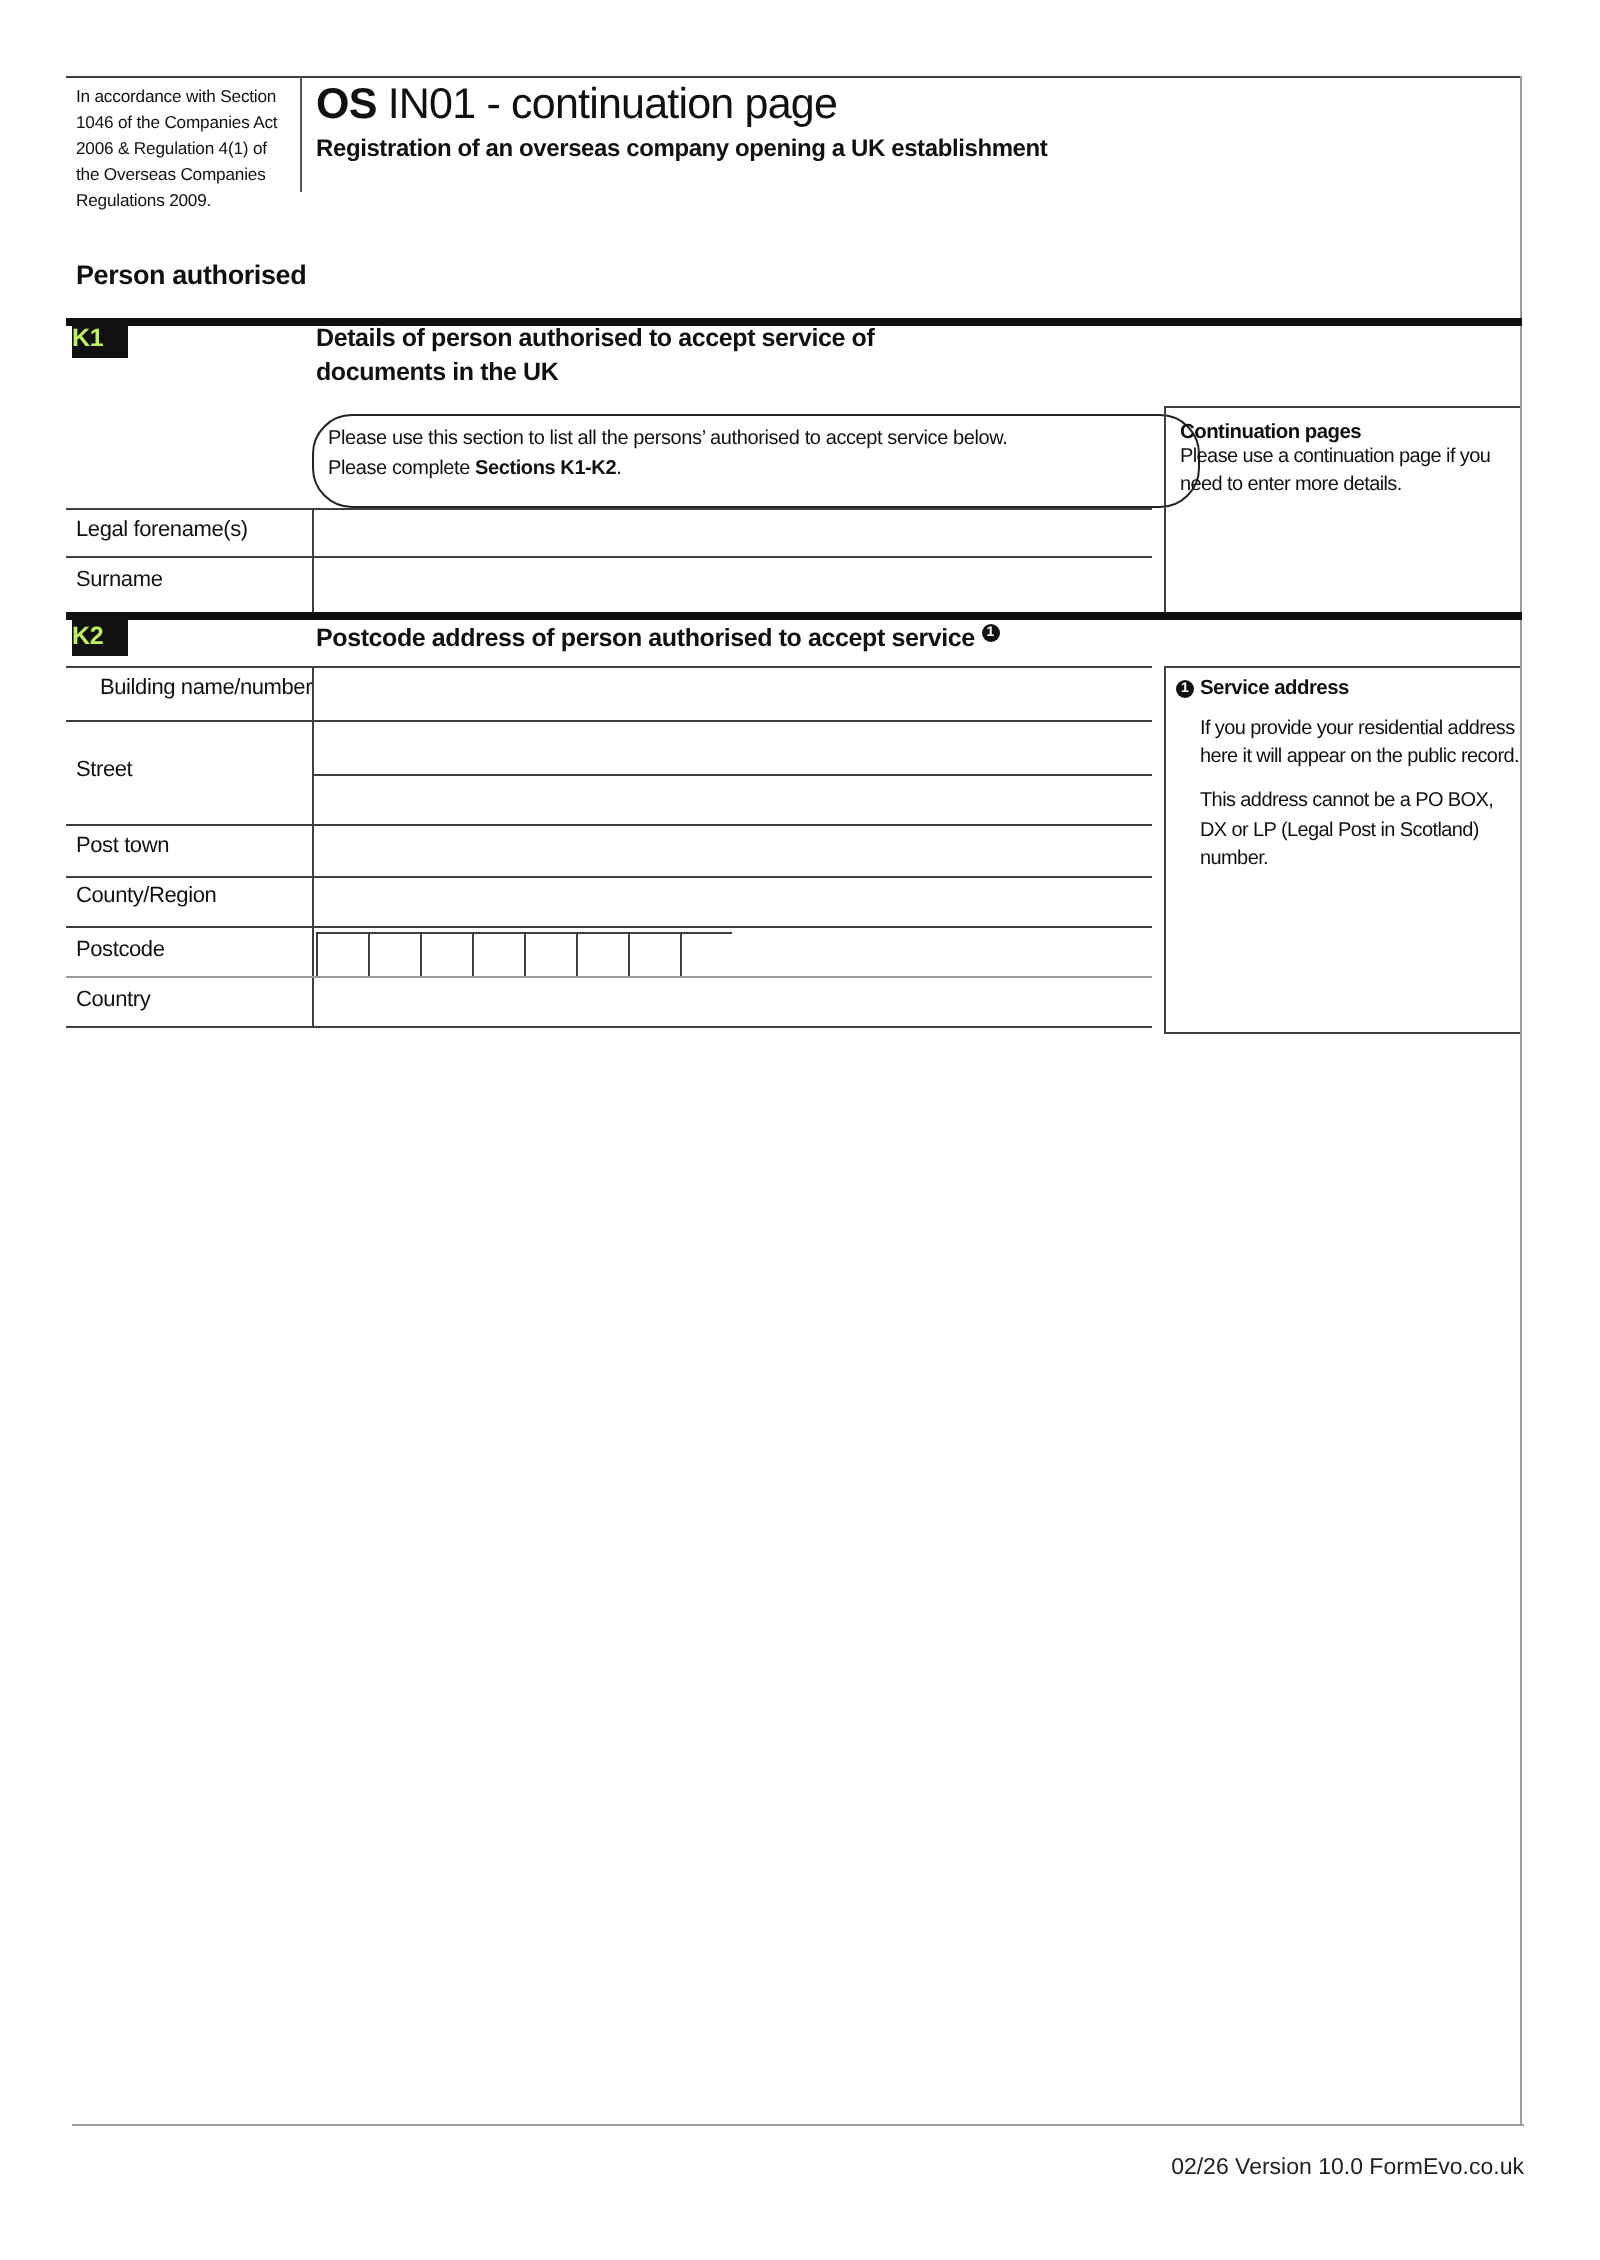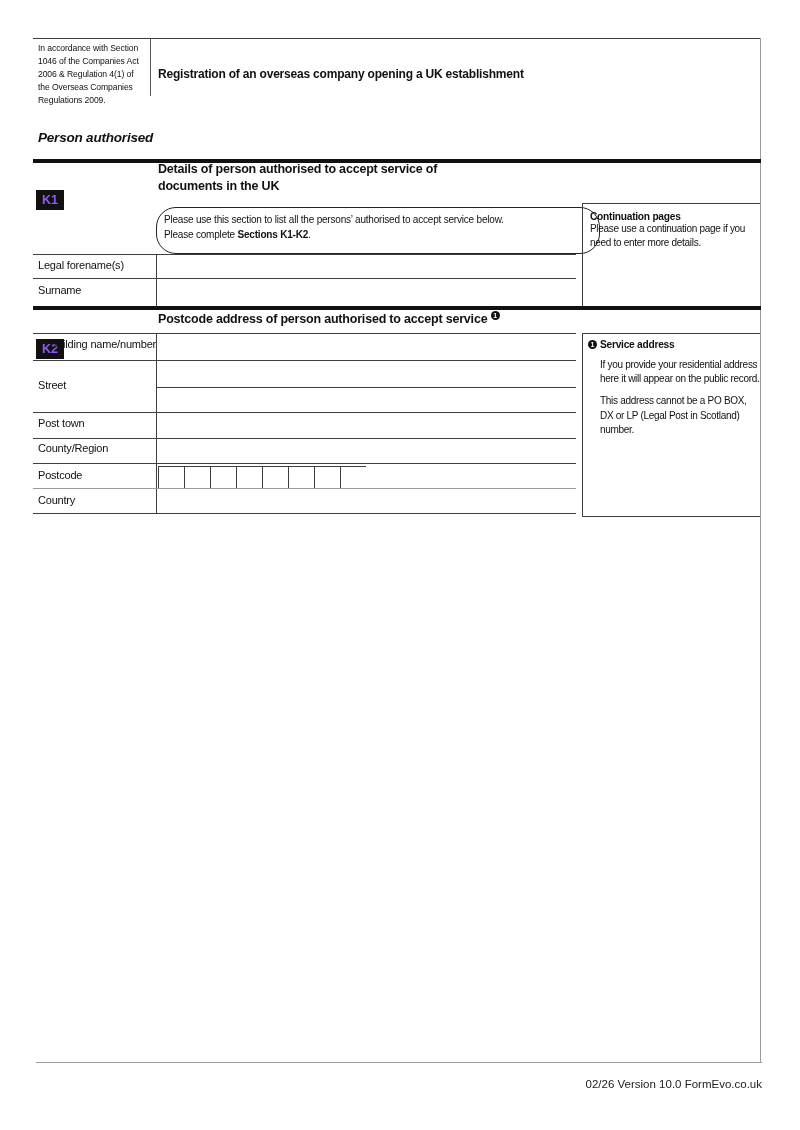--- a/index.html
+++ b/index.html
@@ -8,22 +8,22 @@
   .sheet { position:relative; width:800px; height:1130px; background:#fff; overflow:hidden; letter-spacing:-0.1px; }
   .abs { position:absolute; }
   .hline { position:absolute; height:0; border-top:1.2px solid #3f3f3f; }
   .vline { position:absolute; width:0; border-left:1.2px solid #3f3f3f; }
   .legal { font-size:8.6px; line-height:1.5; color:#111; }
   .title { font-size:21.5px; font-weight:400; letter-spacing:-0.4px; white-space:pre; }
   .title .t-bold { font-weight:700; }
   .subtitle { font-size:12px; font-weight:700; letter-spacing:-0.2px; }
   .section-head { font-size:13.5px; font-weight:700; letter-spacing:-0.2px; }
   .bar { position:absolute; height:4px; background:#111; }
-  .badge { position:absolute; width:28px; height:20px; background:#111; color:#8b5cf6;
-           font-size:12.5px; font-weight:700; text-align:center; line-height:20px;margin-top:31px; }
+  .badge { position:absolute; width:28px; height:20px; background:#111; color:#bef264;
+           font-size:12.5px; font-weight:700; line-height:20px; }
   .sec-heading { font-size:12.5px; font-weight:700; line-height:1.35; letter-spacing:-0.2px; }
   .note-box { position:absolute; border:1.2px solid #222; font-size:10px; line-height:1.5;
               letter-spacing:-0.2px; padding:4px 7px; }
   .sidebar-title { font-size:10.2px; font-weight:700; letter-spacing:-0.25px; }
   .sidebar-text { font-size:10px; line-height:1.42; letter-spacing:-0.3px; }
   .field-label { position:absolute; font-size:11px; letter-spacing:-0.2px; }
   .input-area { position:absolute; background:transparent; cursor:text; }
   .info-icon { display:inline-flex; width:9px; height:9px; border-radius:50%; background:#111;
                color:#fff; font-size:7px; font-weight:700; align-items:center; justify-content:center;
                letter-spacing:0; }
@@ -35,22 +35,23 @@
 <body>
 
 <div class="sheet">
 
   <div class="hline" style="left:33px; top:38px; width:728px; border-top:1.5px solid #3c3c3c;"></div>
   <div class="vline" style="left:760px; top:38px; height:1025px; border-left:1.5px solid #9c9c9c;"></div>
   <div class="hline" style="left:36px; top:1062px; width:726px; border-top:1.5px solid #9c9c9c;"></div>
 
   <div class="abs legal" style="left:38px; top:42px; width:106px;">In accordance with Section 1046 of the Companies Act 2006 &amp; Regulation 4(1) of the Overseas Companies Regulations 2009.</div>
   <div class="vline" style="left:150px; top:38px; height:58px; border-left:1px solid #555;"></div>
+  <div class="abs title" style="left:158px; top:40px;"><span class="t-bold">OS</span><span> IN01 - continuation page</span></div>
   <div class="abs subtitle" style="left:158px; top:67px;">Registration of an overseas company opening a UK establishment</div>
-  <div class="abs section-head" style="left:38px; top:130px;font-style:italic;">Person authorised</div>
+  <div class="abs section-head" style="left:38px; top:130px;">Person authorised</div>
 
   <div class="bar" style="left:33px; top:159px; width:728px;"></div>
   <div class="badge" style="left:36px; top:159px;">K1</div>
   <div class="abs sec-heading" style="left:158px; top:161px; width:340px;">Details of person authorised to accept service of documents in the UK</div>
 
   <div class="note-box" style="left:156px; top:207px; width:444px; height:47px;border-radius:20px;">
     <div>Please use this section to list all the persons’ authorised to accept service below.</div>
     <div><span>Please complete </span><b>Sections K1-K2</b><span>.</span></div>
   </div>
 

